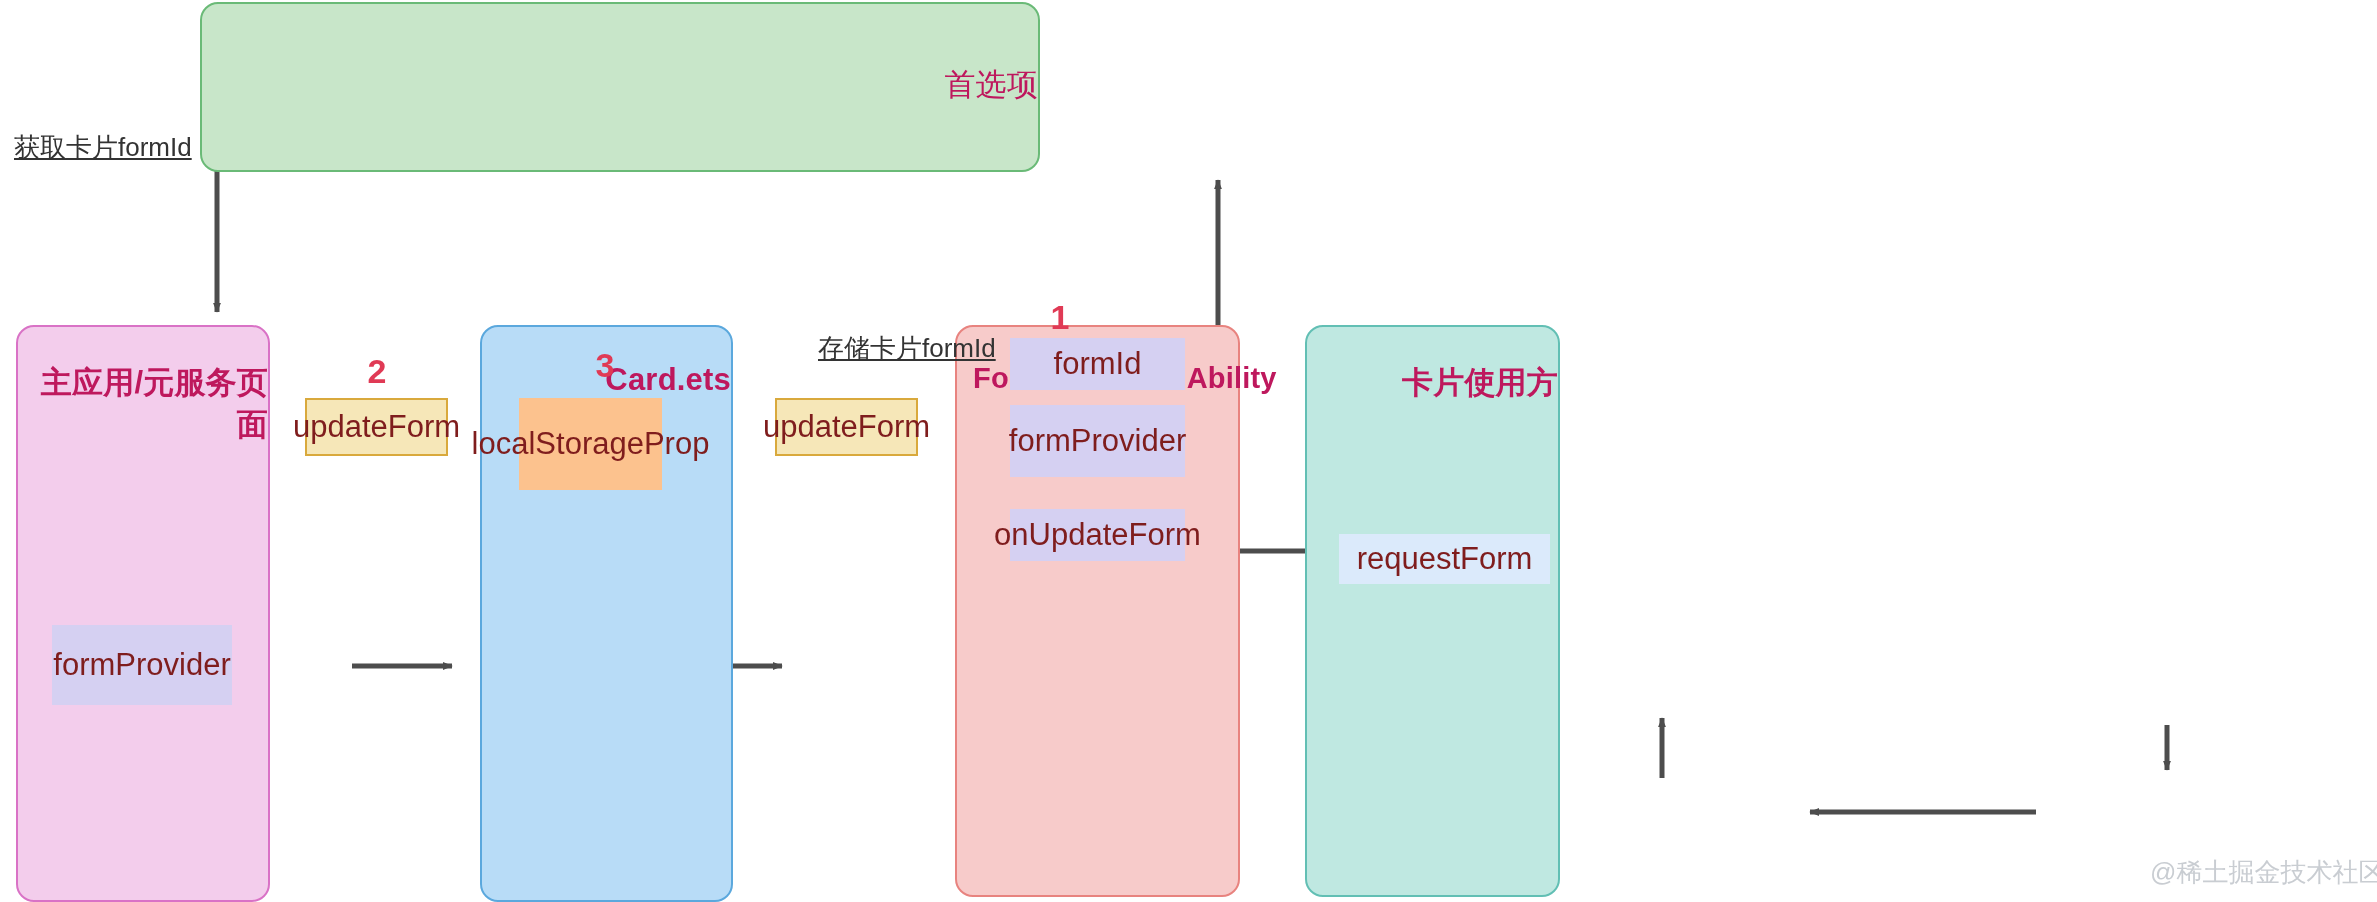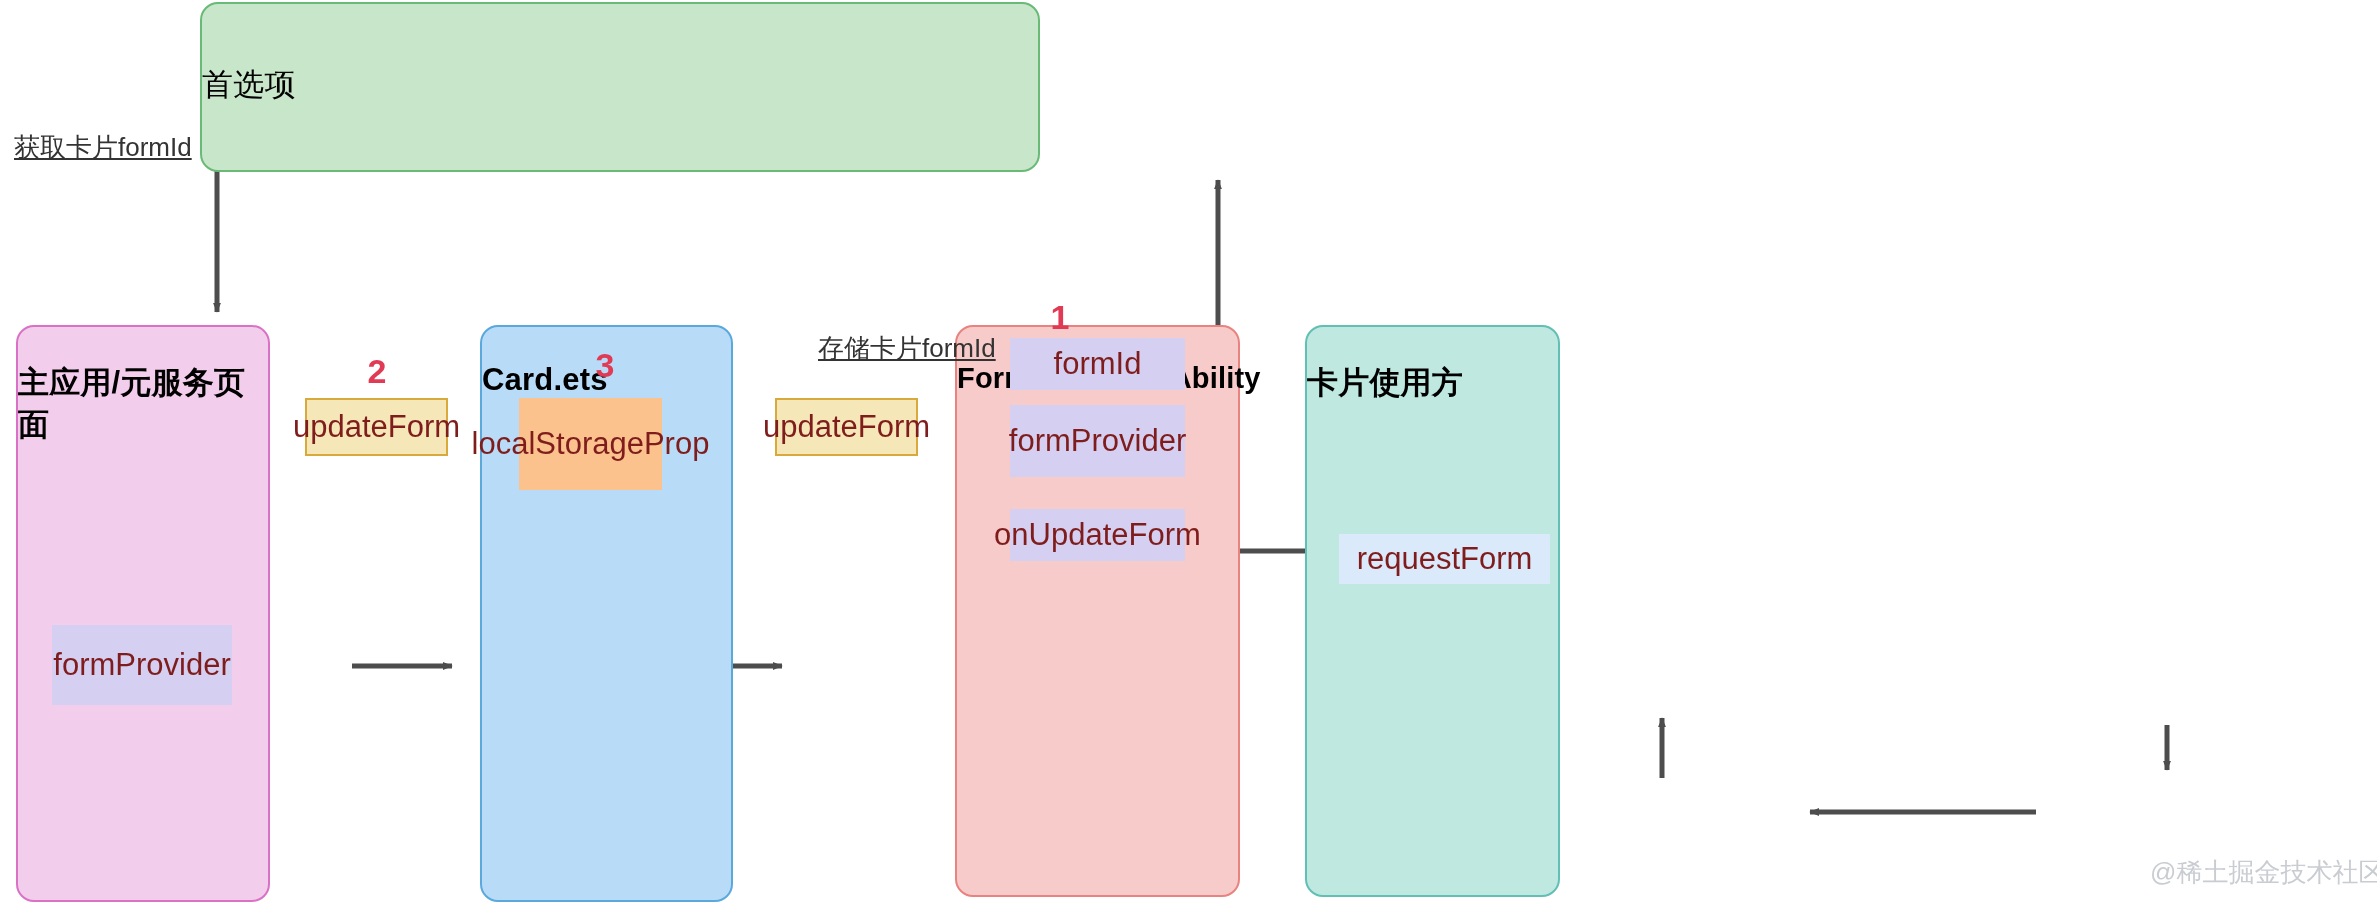--- a/index.html
+++ b/index.html
@@ -29,26 +29,26 @@
   }
   .group {
     position: absolute;
     box-sizing: border-box;
     border-radius: 18px;
     border-width: 2px;
     border-style: solid;
   }
   .group-title {
     position: absolute;
-    left: 0;
+    left: 16px;
     right: 0;
-    text-align: left;
+    text-align: right;
     font-weight: bold;
     font-size: 31px;
-    color: #000000;
+    color: #be185d;
     letter-spacing: 0.2px;
   }
   .node {
     position: absolute;
     box-sizing: border-box;
     display: flex;
     align-items: center;
     justify-content: center;
     text-align: center;
     font-size: 31px;

